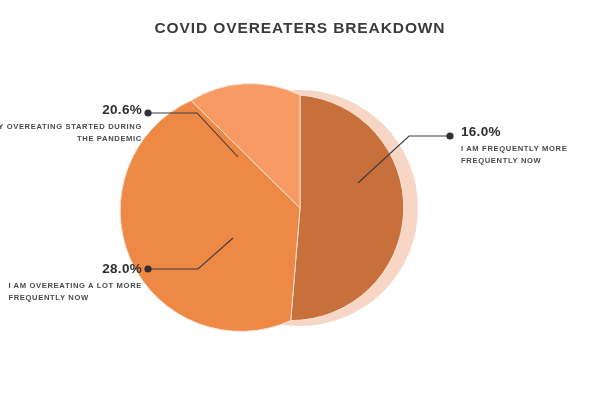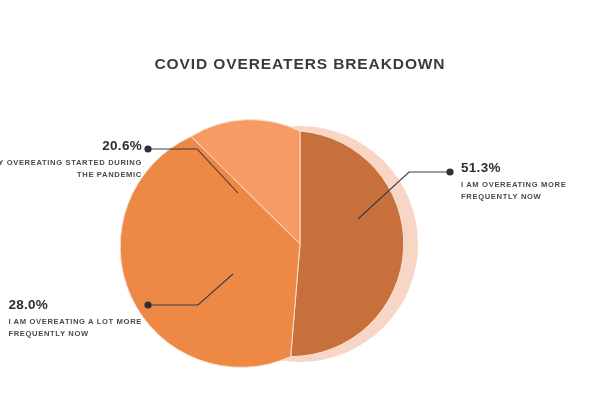--- a/index.html
+++ b/index.html
@@ -12,21 +12,20 @@
     background: #ffffff;
     font-family: "Liberation Sans", sans-serif;
     overflow: hidden;
     position: relative;
   }
   #chart-root {
     position: absolute;
     inset: 0;
     width: 600px;
     height: 316px;
-    margin-top: 36px;
   }
   .chart-title {
     position: absolute;
     top: 19px;
     left: 0;
     width: 600px;
     text-align: center;
     font-size: 15.5px;
     font-weight: bold;
     letter-spacing: 0.9px;
@@ -76,21 +75,21 @@
     text-align: right;
   }
   #callout-upper-left .pct { text-align: right; }
   #callout-upper-left .desc { text-align: right; }
   
   #callout-lower-left {
     right: 458px;
     top: 261px;
     text-align: right;
   }
-  #callout-lower-left .pct { text-align: left; }
+  #callout-lower-left .pct { text-align: right; }
   #callout-lower-left .desc { text-align: left; }
 </style>
 </head>
 <body>
 
 <div id="chart-root">
 
   <div class="chart-title">COVID OVEREATERS BREAKDOWN</div>
 
   <svg class="pie-svg" viewBox="0 0 600 400">
@@ -113,22 +112,22 @@
       <circle cx="148" cy="269" r="3.6" fill="#2f2f38"></circle>
     </g>
 
     <g>
       <polyline points="238,157 197,113 150,113" fill="none" stroke="#3a3a46" stroke-width="1.1"></polyline>
       <circle cx="148" cy="113" r="3.6" fill="#2f2f38"></circle>
     </g>
   </svg>
 
   <div class="callout" id="callout-right">
-    <div class="pct">51.3%</div>
-    <div class="desc">I AM OVEREATING MORE</div>
+    <div class="pct">16.0%</div>
+    <div class="desc">I AM FREQUENTLY MORE</div>
     <div class="desc" style="margin-top:0;">FREQUENTLY NOW</div>
   </div>
 
   <div class="callout" id="callout-upper-left">
     <div class="pct">20.6%</div>
     <div class="desc">MY OVEREATING STARTED DURING</div>
     <div class="desc" style="margin-top:0;">THE PANDEMIC</div>
   </div>
 
   <div class="callout" id="callout-lower-left">

